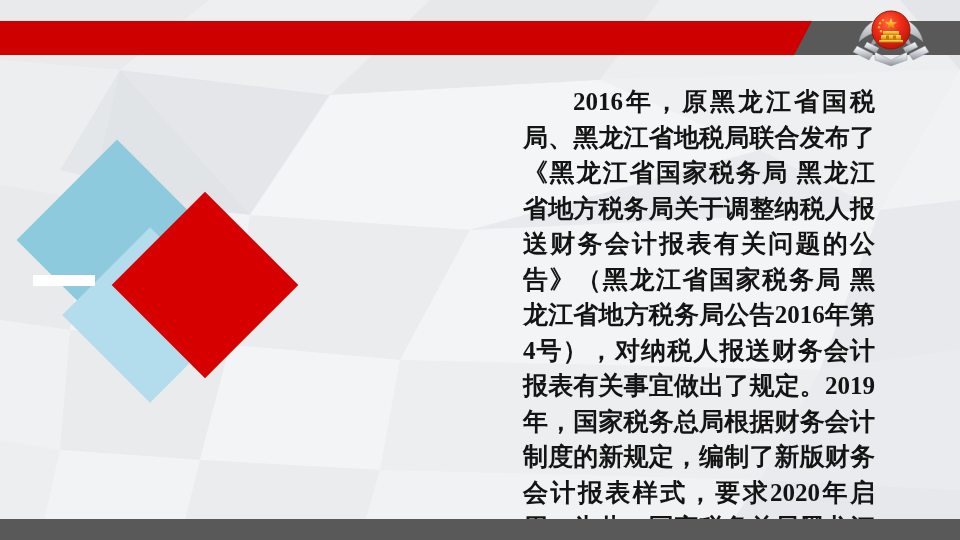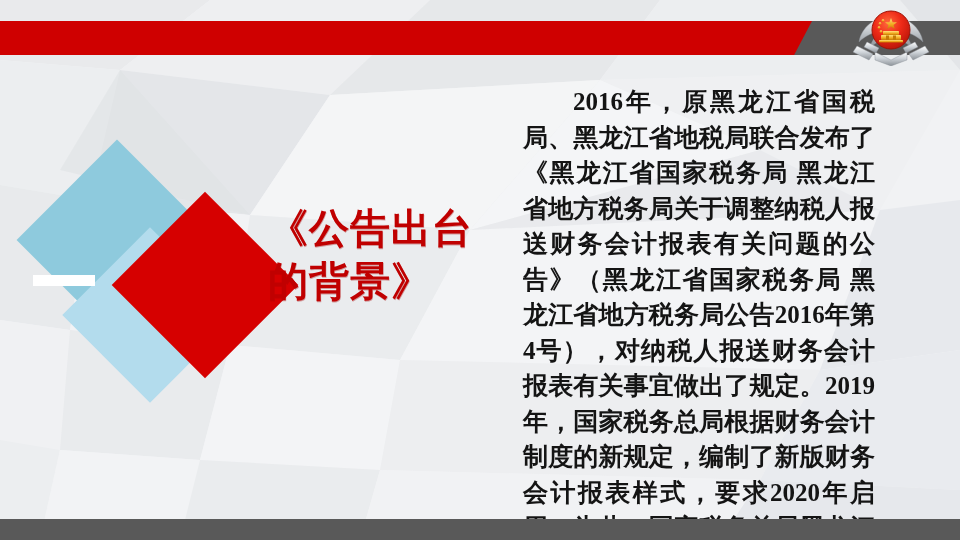--- a/index.html
+++ b/index.html
@@ -203,19 +203,18 @@
         <rect x="48" y="33.5" width="3" height="4.5" fill="#c47a06"></rect>
       </g>
     </svg>
   </div>
 
   <div class="diamond" id="diamond-blue-top"></div>
   <div class="diamond" id="diamond-blue-bottom"></div>
   <div class="diamond" id="diamond-red"></div>
   <div id="white-dash"></div>
 
-  <div id="slide-title">《公告出台的背景》</div>
 
   <div id="body-text">2016年，原黑龙江省国税局、黑龙江省地税局联合发布了《黑龙江省国家税务局 黑龙江省地方税务局关于调整纳税人报送财务会计报表有关问题的公告》（黑龙江省国家税务局 黑龙江省地方税务局公告2016年第4号），对纳税人报送财务会计报表有关事宜做出了规定。2019年，国家税务总局根据财务会计制度的新规定，编制了新版财务会计报表样式，要求2020年启用。为此，国家税务总局黑龙江省税务局制发本公告。</div>
 
   <div id="bottom-bar"></div>
 
 </div>
 
 </body></html>

